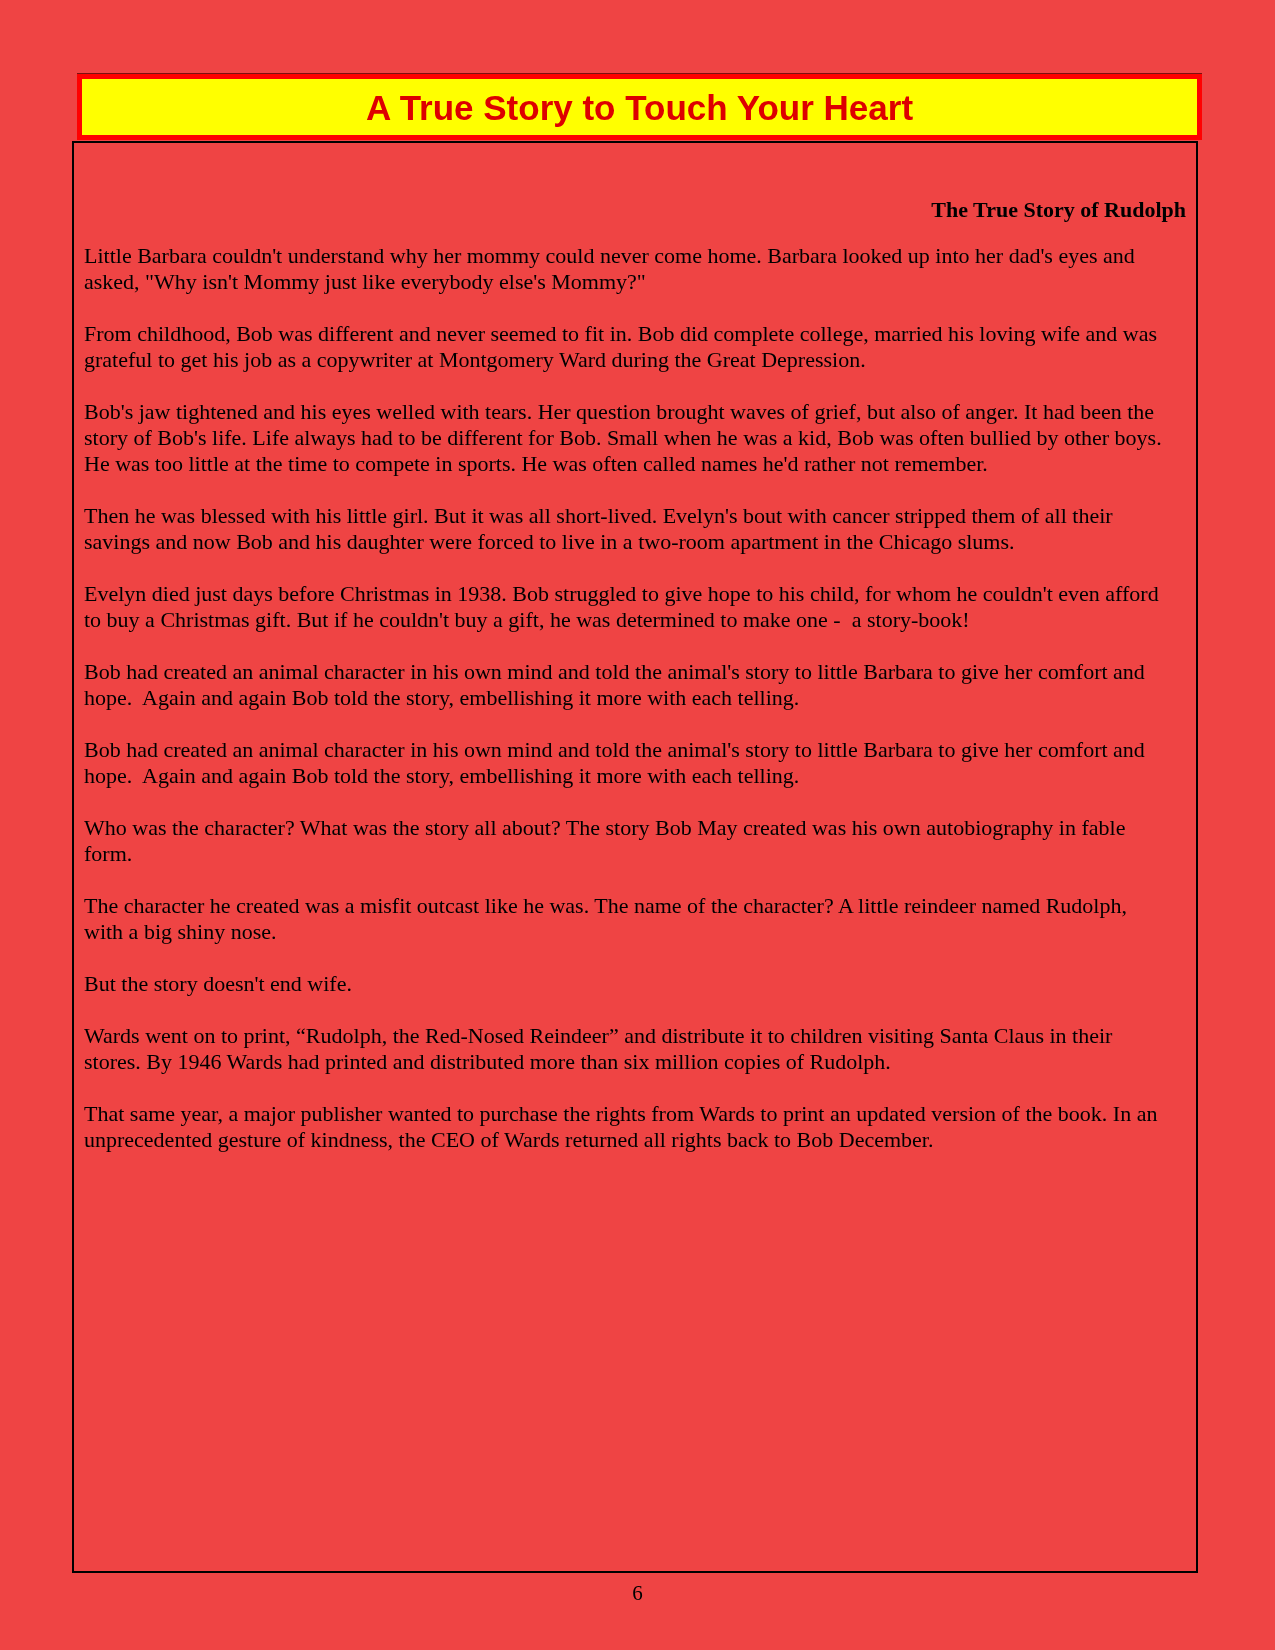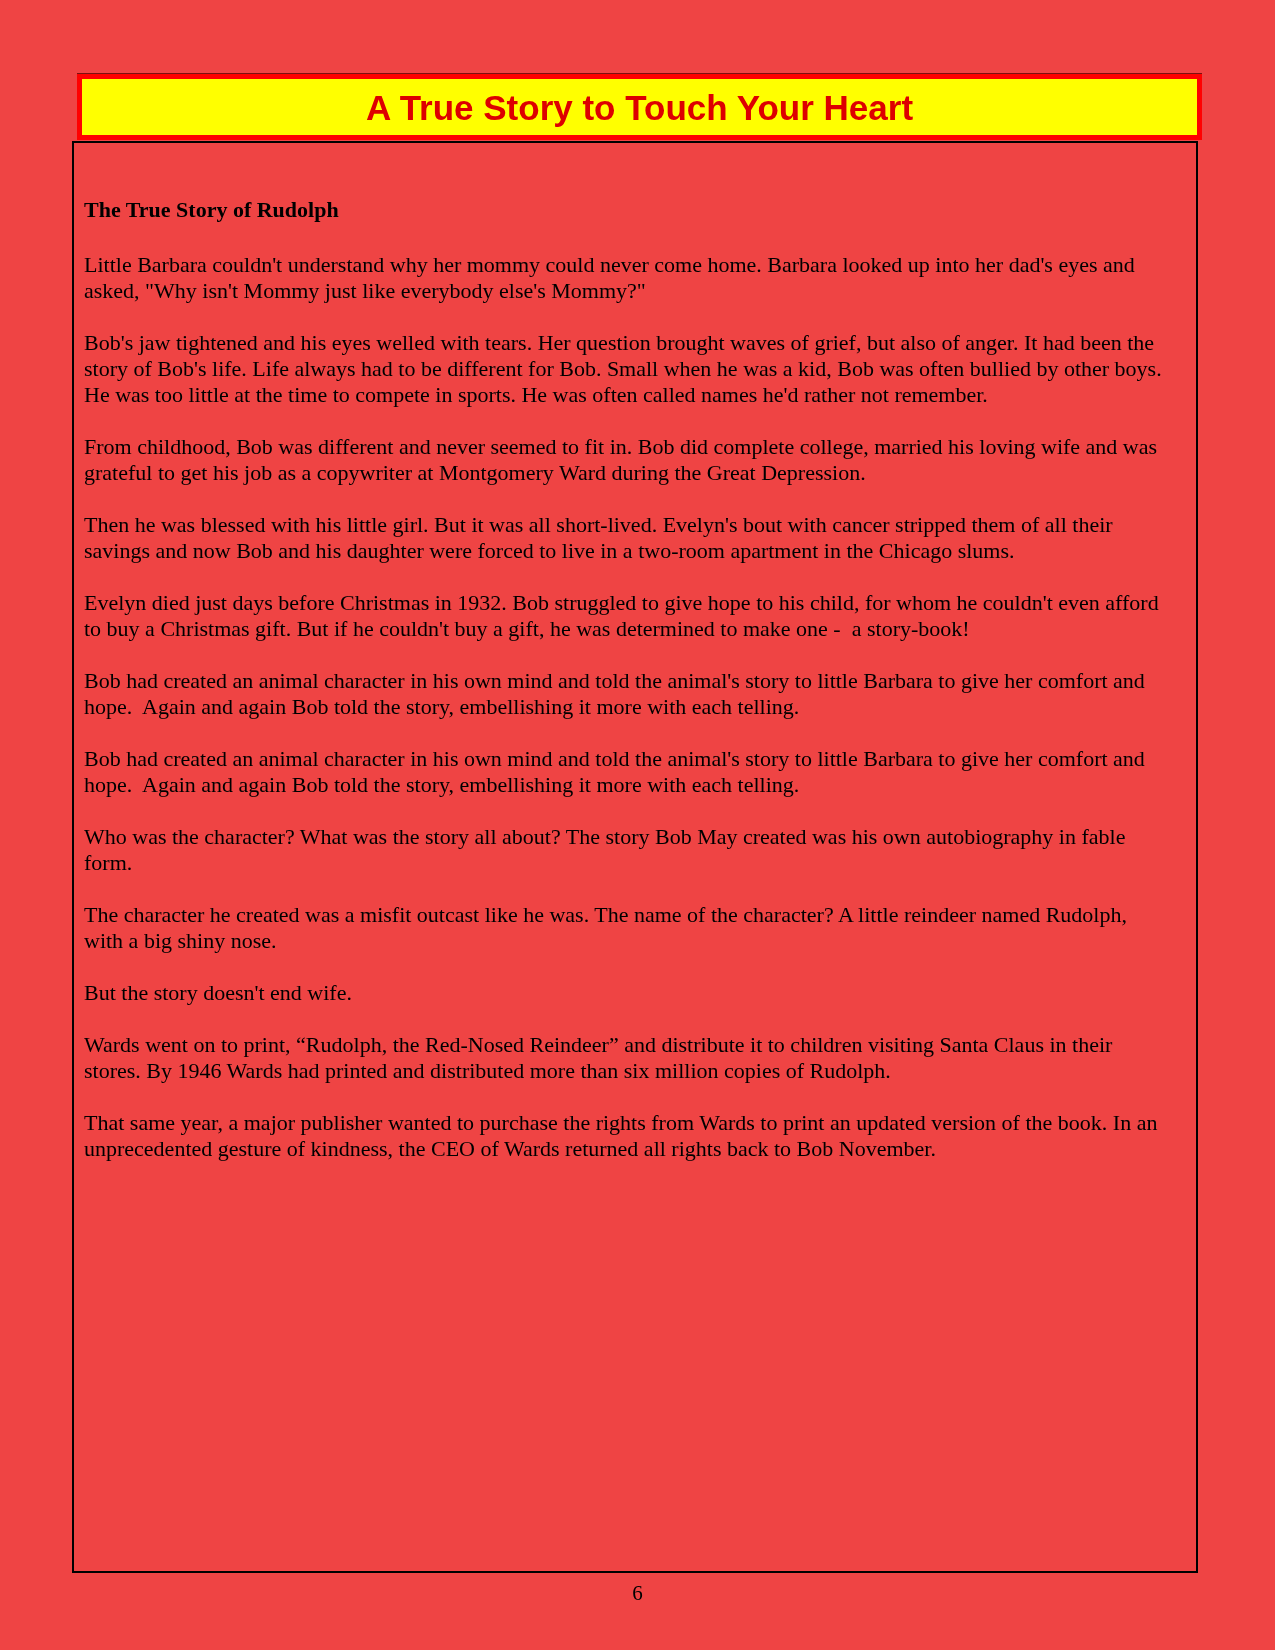--- a/index.html
+++ b/index.html
@@ -47,22 +47,22 @@
     height: 1432px;
     box-sizing: border-box;
     border: 2px solid #000000;
     padding: 54px 30px 0 10px;
     overflow: hidden;
   }
   .story-heading {
     font-size: 22px;
     line-height: 26px;
     font-weight: bold;
-    text-align: left;
-    margin: 0 -20px 29px 0; 
+    text-align: right;
+    margin: 0 -20px 20px 0; 
   }
   .story p {
     font-size: 22px;
     line-height: 26px;
     margin: 0 0 26px 0;
     white-space: pre-wrap;
   }
   .page-number {
     position: absolute;
     left: 0;
@@ -80,29 +80,29 @@
 
   <div class="banner">
     <span class="banner-title">A True Story to Touch Your Heart</span>
   </div>
 
   <div class="content-box">
     <div class="story">
       <div class="story-heading">The True Story of Rudolph</div>
 
       <p>Little Barbara couldn't understand why her mommy could never come home. Barbara looked up into her dad's eyes and asked, "Why isn't Mommy just like everybody else's Mommy?"</p>
+      <p>From childhood, Bob was different and never seemed to fit in. Bob did complete college, married his loving wife and was grateful to get his job as a copywriter at Montgomery Ward during the Great Depression.</p>
       <p>Bob's jaw tightened and his eyes welled with tears. Her question brought waves of grief, but also of anger. It had been the story of Bob's life. Life always had to be different for Bob. Small when he was a kid, Bob was often bullied by other boys. He was too little at the time to compete in sports. He was often called names he'd rather not remember.</p>
-      <p>From childhood, Bob was different and never seemed to fit in. Bob did complete college, married his loving wife and was grateful to get his job as a copywriter at Montgomery Ward during the Great Depression.</p>
       <p>Then he was blessed with his little girl. But it was all short-lived. Evelyn's bout with cancer stripped them of all their savings and now Bob and his daughter were forced to live in a two-room apartment in the Chicago slums.</p>
-      <p>Evelyn died just days before Christmas in 1932. Bob struggled to give hope to his child, for whom he couldn't even afford to buy a Christmas gift. But if he couldn't buy a gift, he was determined to make one -  a story-book!</p>
+      <p>Evelyn died just days before Christmas in 1938. Bob struggled to give hope to his child, for whom he couldn't even afford to buy a Christmas gift. But if he couldn't buy a gift, he was determined to make one -  a story-book!</p>
       <p>Bob had created an animal character in his own mind and told the animal's story to little Barbara to give her comfort and hope.  Again and again Bob told the story, embellishing it more with each telling.</p>
       <p>Bob had created an animal character in his own mind and told the animal's story to little Barbara to give her comfort and hope.  Again and again Bob told the story, embellishing it more with each telling.</p>
       <p>Who was the character? What was the story all about? The story Bob May created was his own autobiography in fable form.</p>
       <p>The character he created was a misfit outcast like he was. The name of the character? A little reindeer named Rudolph, with a big shiny nose.</p>
       <p>But the story doesn't end wife.</p>
       <p>Wards went on to print, “Rudolph, the Red-Nosed Reindeer” and distribute it to children visiting Santa Claus in their stores. By 1946 Wards had printed and distributed more than six million copies of Rudolph.</p>
-      <p>That same year, a major publisher wanted to purchase the rights from Wards to print an updated version of the book. In an unprecedented gesture of kindness, the CEO of Wards returned all rights back to Bob November.</p>
+      <p>That same year, a major publisher wanted to purchase the rights from Wards to print an updated version of the book. In an unprecedented gesture of kindness, the CEO of Wards returned all rights back to Bob December.</p>
     </div>
   </div>
 
   <div class="page-number">6</div>
 
 </div>
 
 </body></html>

